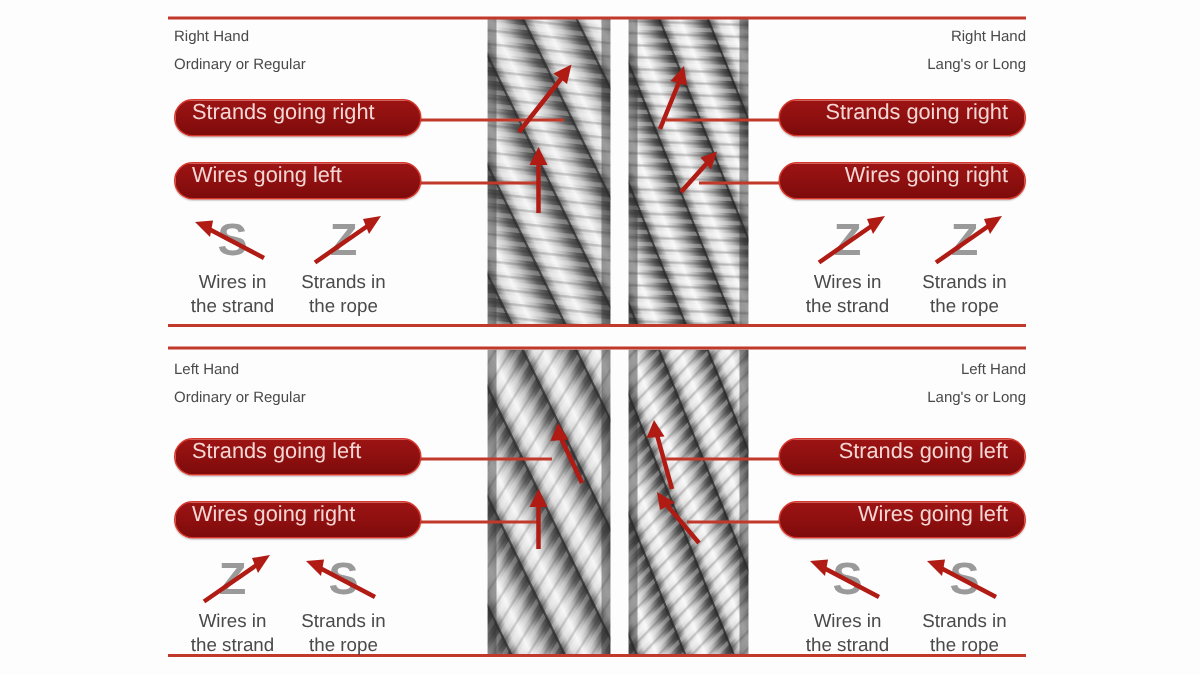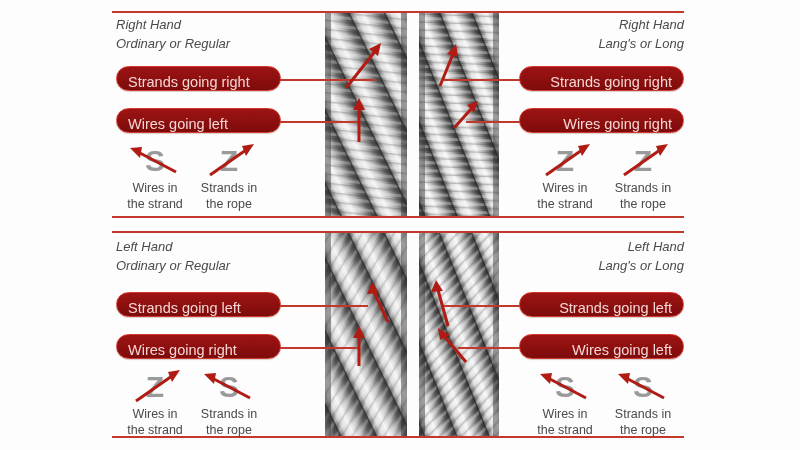--- a/index.html
+++ b/index.html
@@ -5,29 +5,29 @@
   html,body{margin:0;padding:0;background:#ffffff;}
   body{width:800px;height:450px;position:relative;overflow:hidden;
        font-family:"Liberation Sans","DejaVu Sans",sans-serif;}
 
   .stage{position:absolute;inset:0;background:#fdfdfd;}
 
   
   .rule{position:absolute;height:2px;background:#c0392b;}
 
   
-  .heading{position:absolute;color:#4a4a4a;font-size:13px;line-height:19px;white-space:nowrap;font-style:italic;}
+  .heading{position:absolute;color:#4a4a4a;font-size:10px;line-height:19px;white-space:nowrap;}
   .heading.right-al{text-align:right;}
 
   
   .pill{position:absolute;height:25px;border-radius:13px;
         background:linear-gradient(180deg,#9c1414 0%,#8d0f0f 55%,#7d0b0b 100%);
         border:1.5px solid #d6372c;
         box-shadow:0 1px 1px rgba(0,0,0,.18);
-        display:flex;align-items:flex-end;box-sizing:border-box;}
+        display:flex;align-items:flex-start;box-sizing:border-box;}
   .pill span{color:#f4d7d4;font-size:14.5px;white-space:nowrap;width:100%;}
   .pill.l span{padding-left:11px;text-align:left;}
   .pill.r span{padding-right:11px;text-align:right;}
 
   
   .leader{position:absolute;height:1.6px;background:#c0392b;}
 
   
   .legend{position:absolute;width:74px;text-align:center;}
   .glyphbox{position:relative;width:74px;height:38px;}

